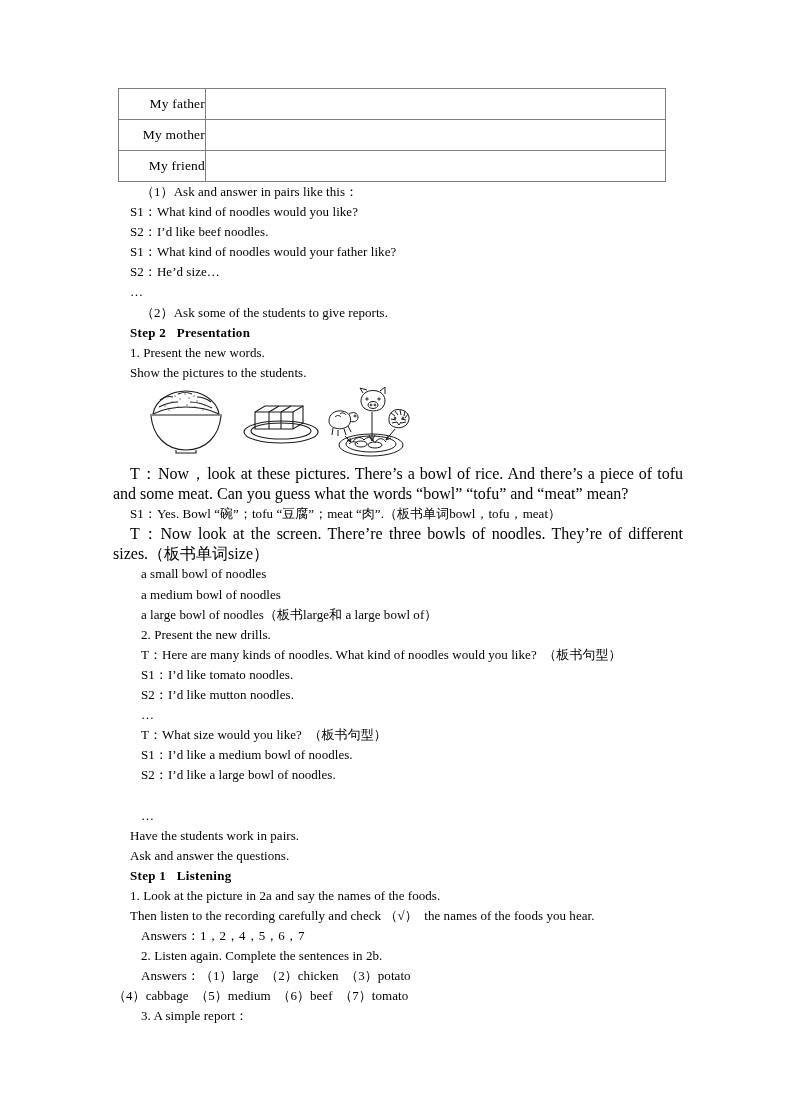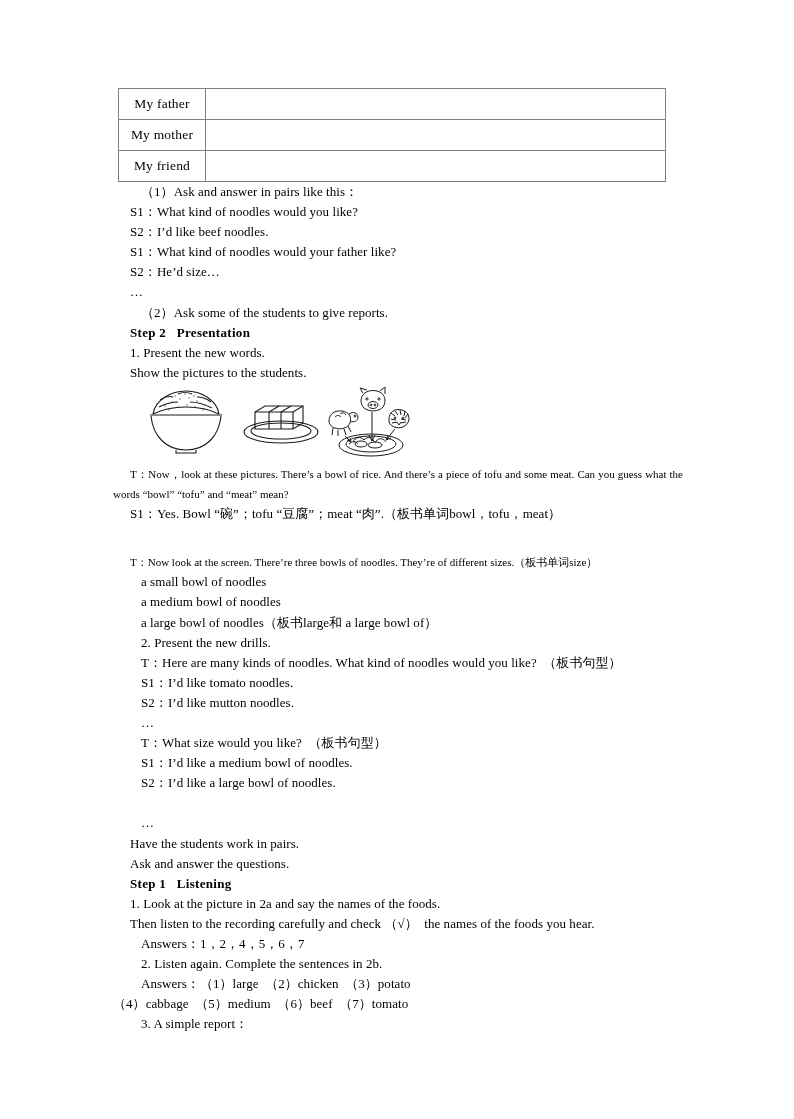--- a/index.html
+++ b/index.html
@@ -39,21 +39,21 @@
   }
   table.family-table td {
     border: 1px solid #808080;
     height: 30px;
     padding: 0;
     font-size: 13.5px;
     line-height: 30px;
   }
   td.label-cell {
     width: 86px;
-    text-align: center;
+    text-align: right;
     letter-spacing: 0.2px;
   }
   td.blank-cell {
     width: 459px;
   }
 
   
   .line {
     font-size: 13px;
     line-height: 20.1px;
@@ -76,21 +76,21 @@
   }
   .pic {
     position: absolute;
     top: 0;
   }
   .pic-rice  { left: 32px;  }
   .pic-tofu  { left: 128px; }
   .pic-meat  { left: 212px; }
 
   .para-just {
-    font-size: 11px;
+    font-size: 16px;
     line-height: 20.1px;
     text-align: justify;
     white-space: normal;
   }
 </style>
 </head>
 <body>
 
 <div class="page">
   <div class="content">
@@ -223,21 +223,21 @@
             <path d="M61 53 L66 51 M61 53 L63 49"></path>
           </g>
         </svg>
       </span>
     </div>
 
     <div class="para-just" style="text-indent:17px;">T：Now，look at these pictures. There’s a bowl of rice. And there’s a piece of tofu and some meat. Can you guess what the words “bowl”  “tofu” and “meat” mean?</div>
 
     <div class="line ind1">S1：Yes. Bowl “碗”；tofu “豆腐”；meat “肉”.（板书单词bowl，tofu，meat）</div>
 
-    <div class="para-just" style="text-indent:17px;margin-top:28px;">T：Now look at the screen. There’re three bowls of noodles. They’re of different sizes.（板书单词size）</div>
+    <div class="para-just" style="text-indent:17px;">T：Now look at the screen. There’re three bowls of noodles. They’re of different sizes.（板书单词size）</div>
 
     <div class="line ind2">a small bowl of noodles</div>
     <div class="line ind2">a medium bowl of noodles</div>
     <div class="line ind2">a large bowl of noodles（板书large和 a large bowl of）</div>
     <div class="line ind2">2. Present the new drills.</div>
     <div class="line ind2">T：Here are many kinds of noodles. What kind of noodles would you like?  （板书句型）</div>
     <div class="line ind2">S1：I’d like tomato noodles.</div>
     <div class="line ind2">S2：I’d like mutton noodles.</div>
     <div class="line ind2">…</div>
     <div class="line ind2">T：What size would you like?  （板书句型）</div>

